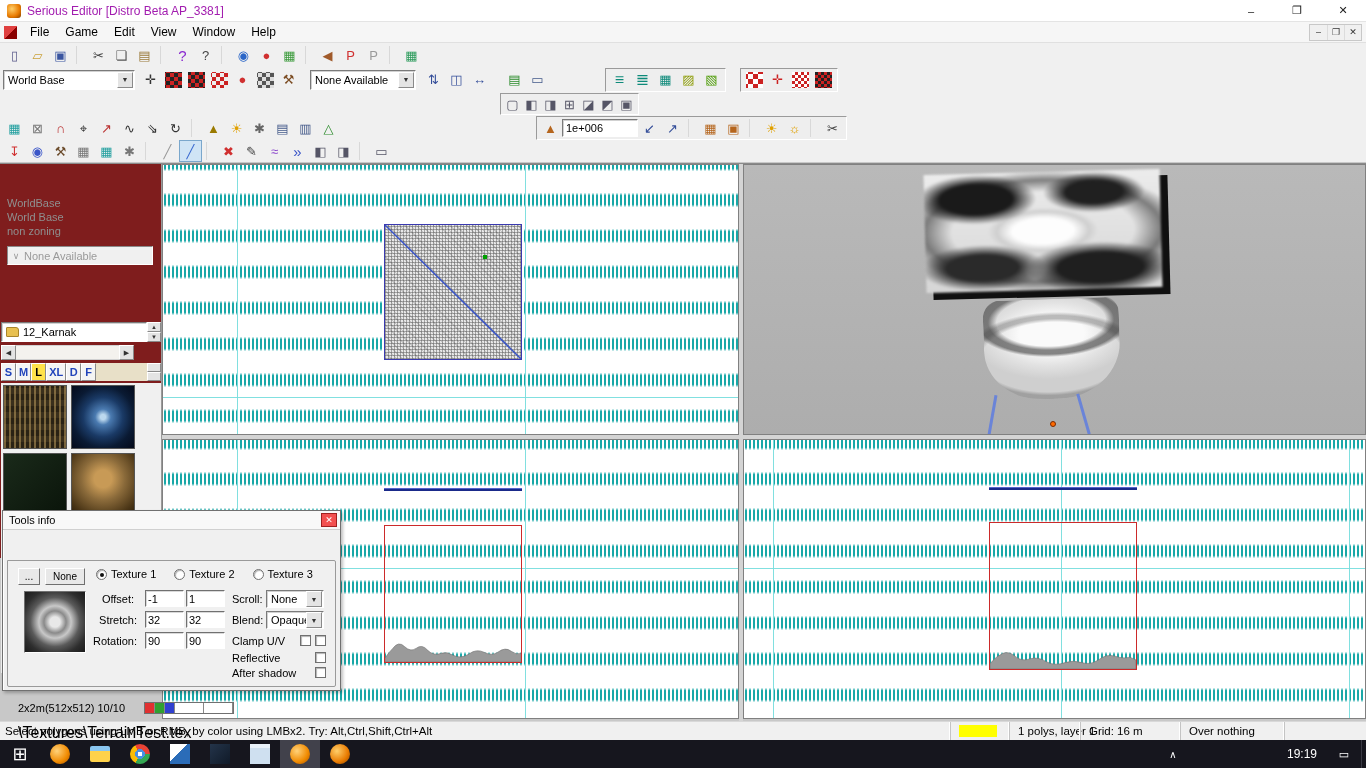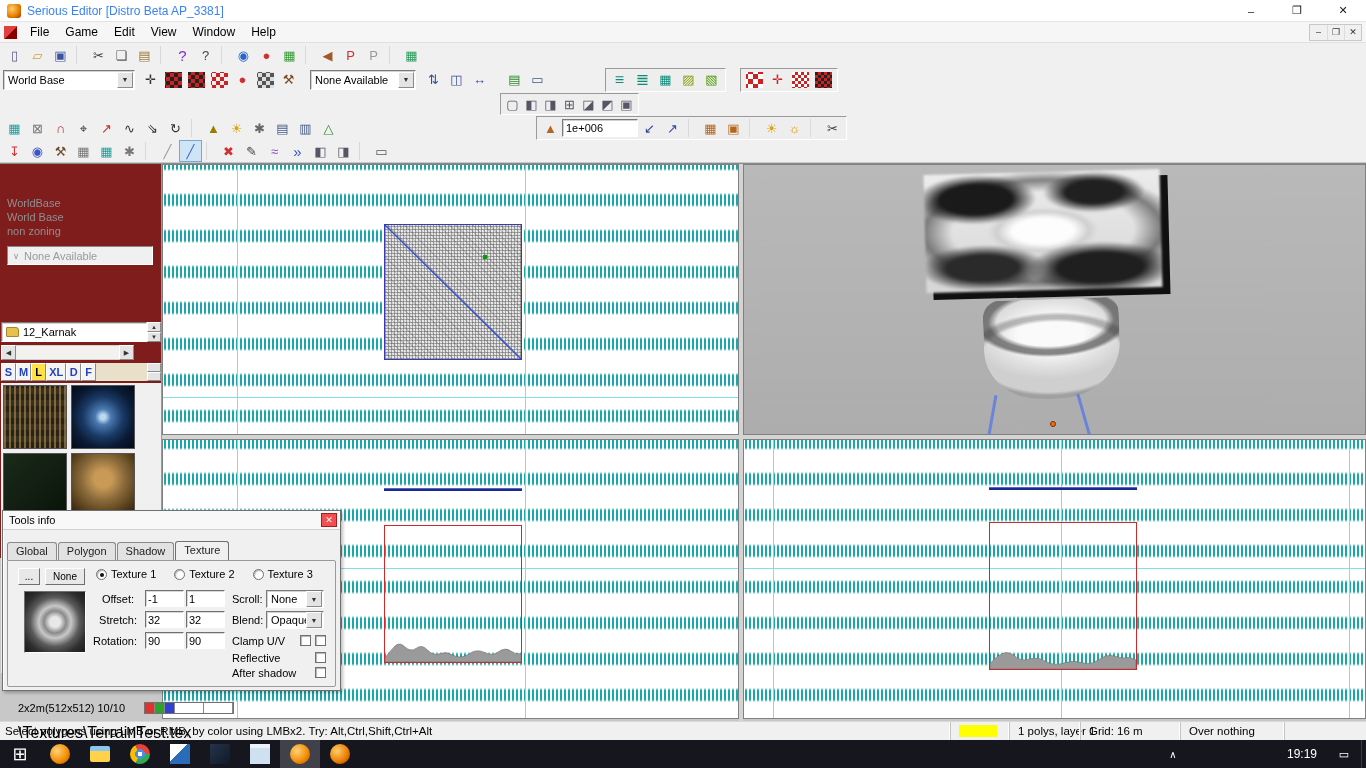--- a/index.html
+++ b/index.html
@@ -3,21 +3,21 @@
 <meta charset="utf-8">
 <style>
   * { margin:0; padding:0; box-sizing:border-box; }
   html,body { width:1366px; height:768px; overflow:hidden; }
   body { font-family:"Liberation Sans", sans-serif; font-size:12px; background:#f0f0f0; color:#000; }
   #app { position:relative; width:1366px; height:768px; background:#f0f0f0; }
 
   
   .titlebar { position:absolute; top:0; left:0; width:100%; height:22px; background:#ffffff; display:flex; align-items:center; border-bottom:1px solid #e4e4e4; }
   .app-ico { width:14px; height:14px; margin:0 6px 0 7px; border-radius:3px; background:radial-gradient(circle at 35% 35%, #ffcf6a, #e87a00 60%, #8a4500 95%); }
-  .title-text { font-size:12px; color:#3b82f6; }
+  .title-text { font-size:12px; color:#a21caf; }
   .win-btns { margin-left:auto; display:flex; height:22px; }
   .wbtn { width:46px; height:22px; display:flex; align-items:center; justify-content:center; font-size:11px; color:#222; }
 
   .menubar { position:absolute; top:22px; left:0; width:100%; height:21px; background:#f6f6f6; display:flex; align-items:center; border-bottom:1px solid #e0e0e0; }
   .mdi-ico { width:13px; height:13px; margin:0 5px 0 4px; background:linear-gradient(135deg,#e04040 0 50%,#8a0000 50%); }
   .mi { padding:2px 8px; font-size:12px; }
   .mdi-ctrls { margin-left:auto; margin-right:4px; display:flex; border:1px solid #c8c8c8; background:#f0f0f0; }
   .mdibtn { width:17px; height:15px; font-size:9px; display:flex; align-items:center; justify-content:center; color:#333; border-left:1px solid #dcdcdc; }
   .mdibtn:first-child { border-left:none; }
 
@@ -449,27 +449,20 @@
 
     <div class="vsplit"></div>
     <div class="hsplit"></div>
   </div>
 
   <div id="toolsinfo">
     <div class="ti-title">
       <span>Tools info</span>
       <span class="ti-close">✕</span>
     </div>
-    <div class="ti-tabs">
-
-    <div class="ttab">Global</div>
-        <div class="ttab">Polygon</div>
-        <div class="ttab">Shadow</div>
-        <div class="ttab active">Texture</div>
-      </div>
     <div class="ti-body">
       <div class="ti-btn" style="left:10px;top:7px;width:22px">...</div>
       <div class="ti-btn" style="left:37px;top:7px;width:40px">None</div>
       <div class="radio-row">
 
       <label class="radio checked">
           <i class="rdot"></i>
           <span>Texture 1</span>
         </label>
           <label class="radio">

